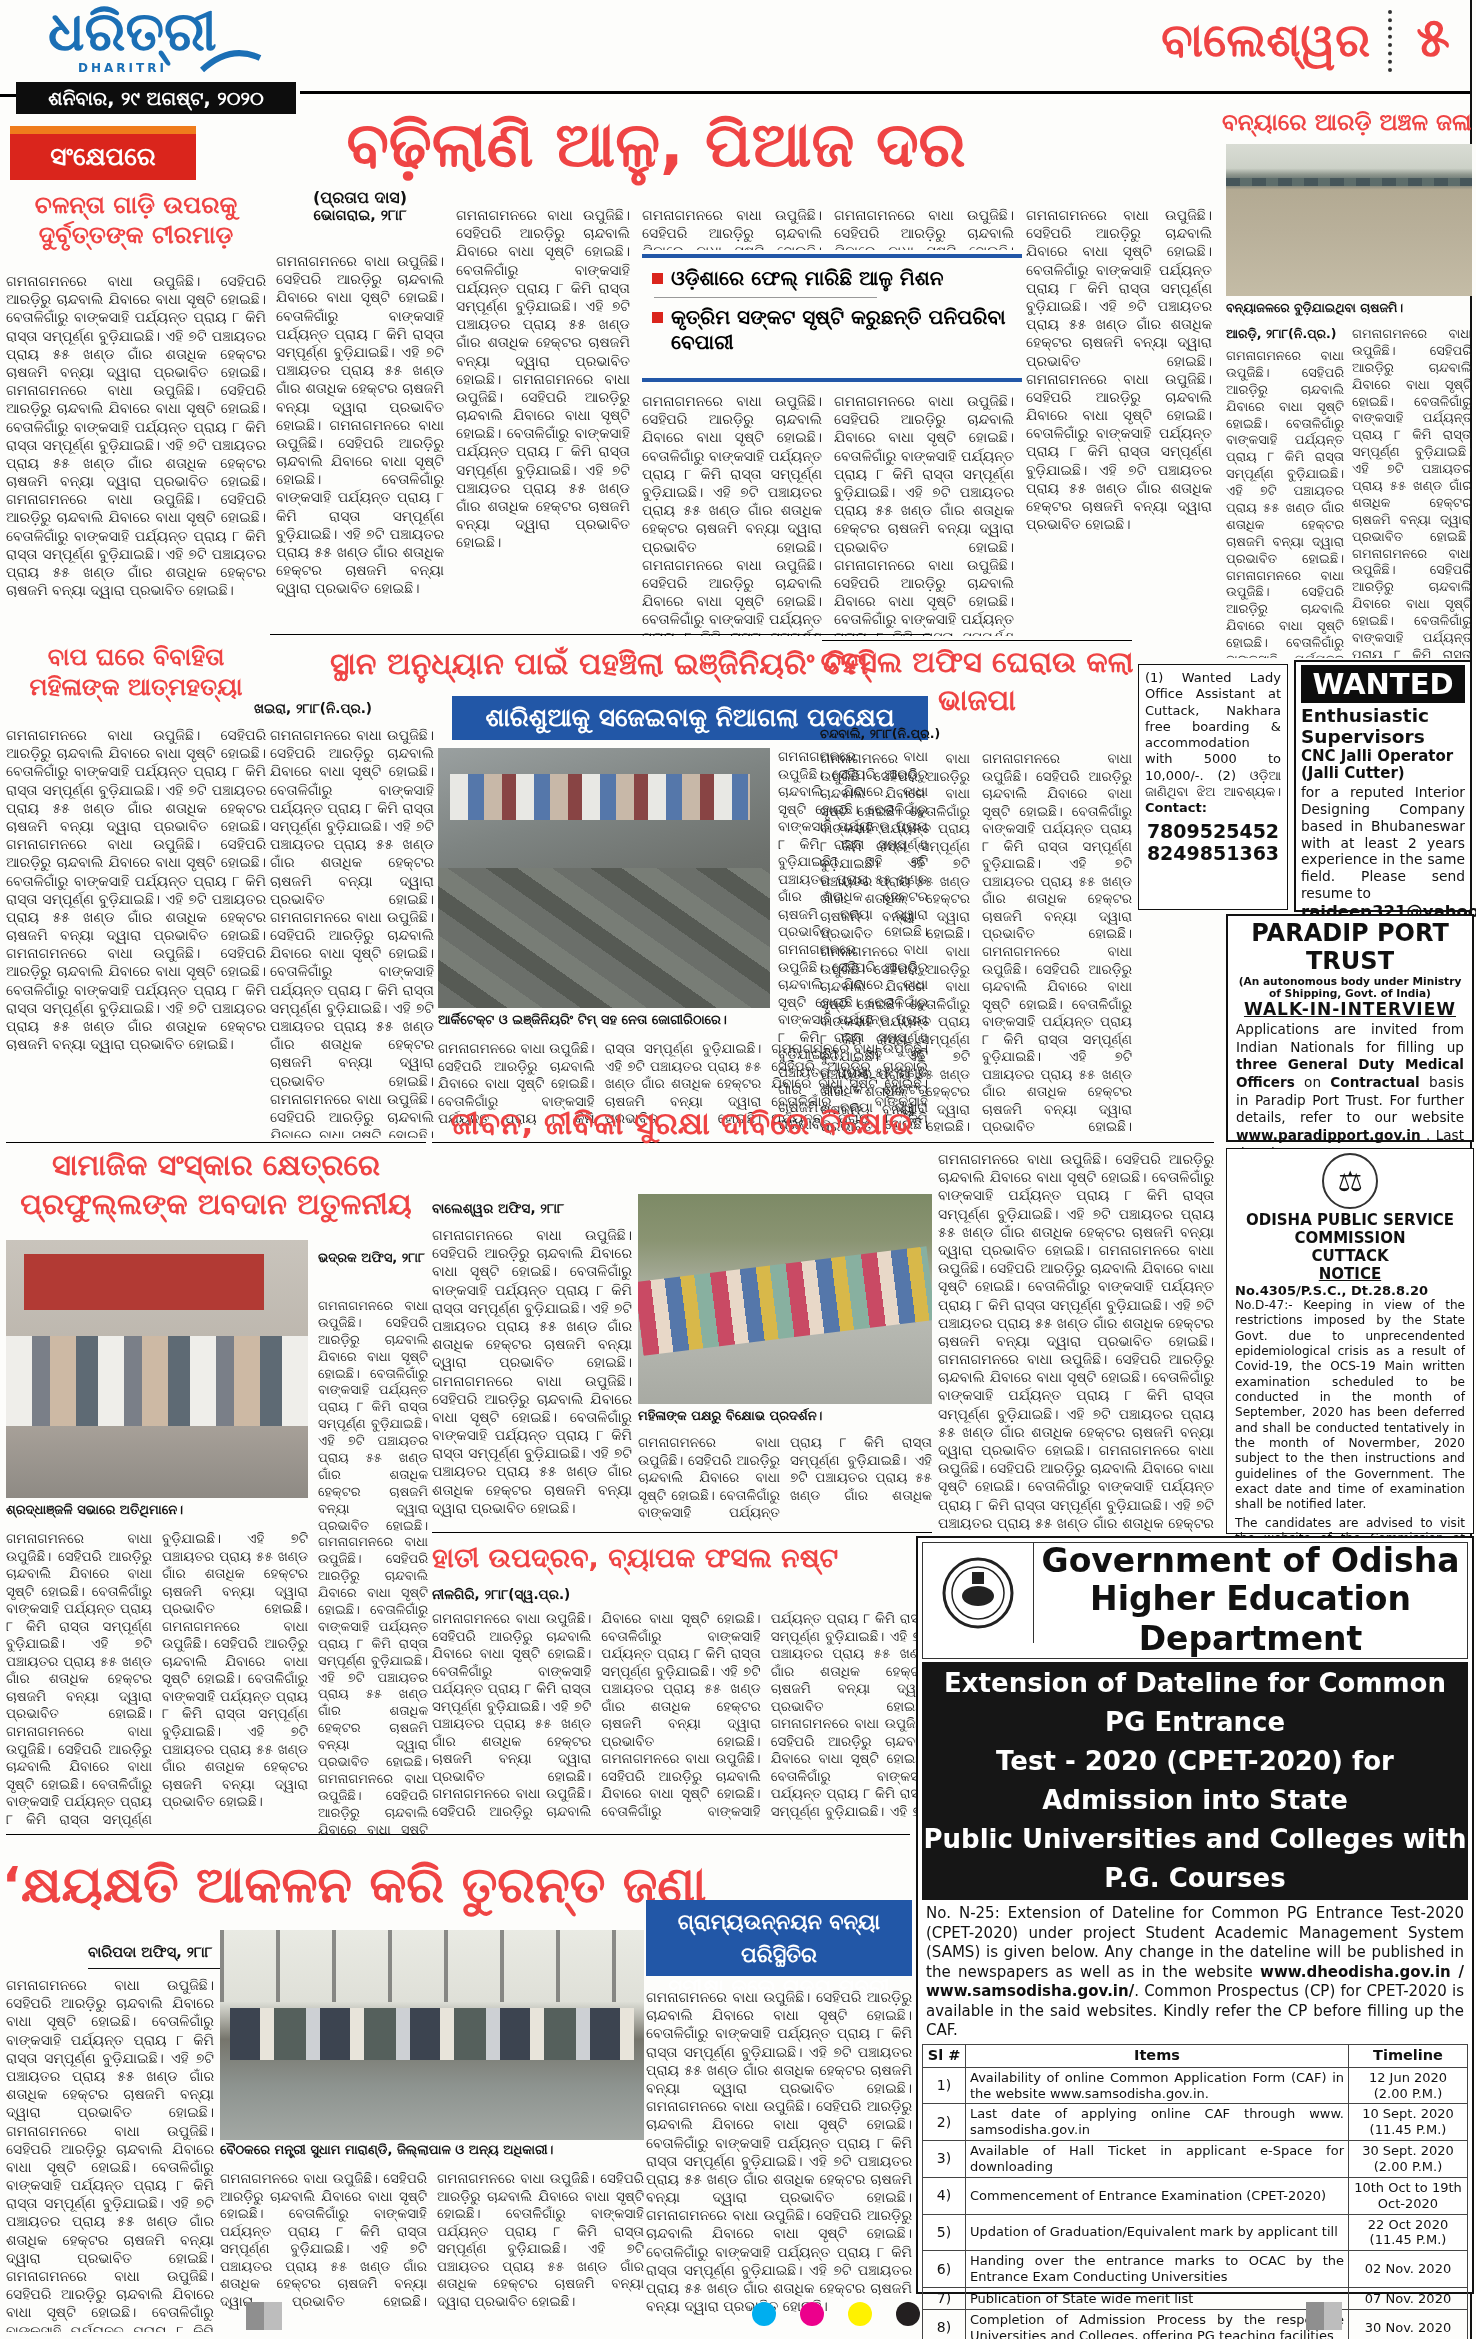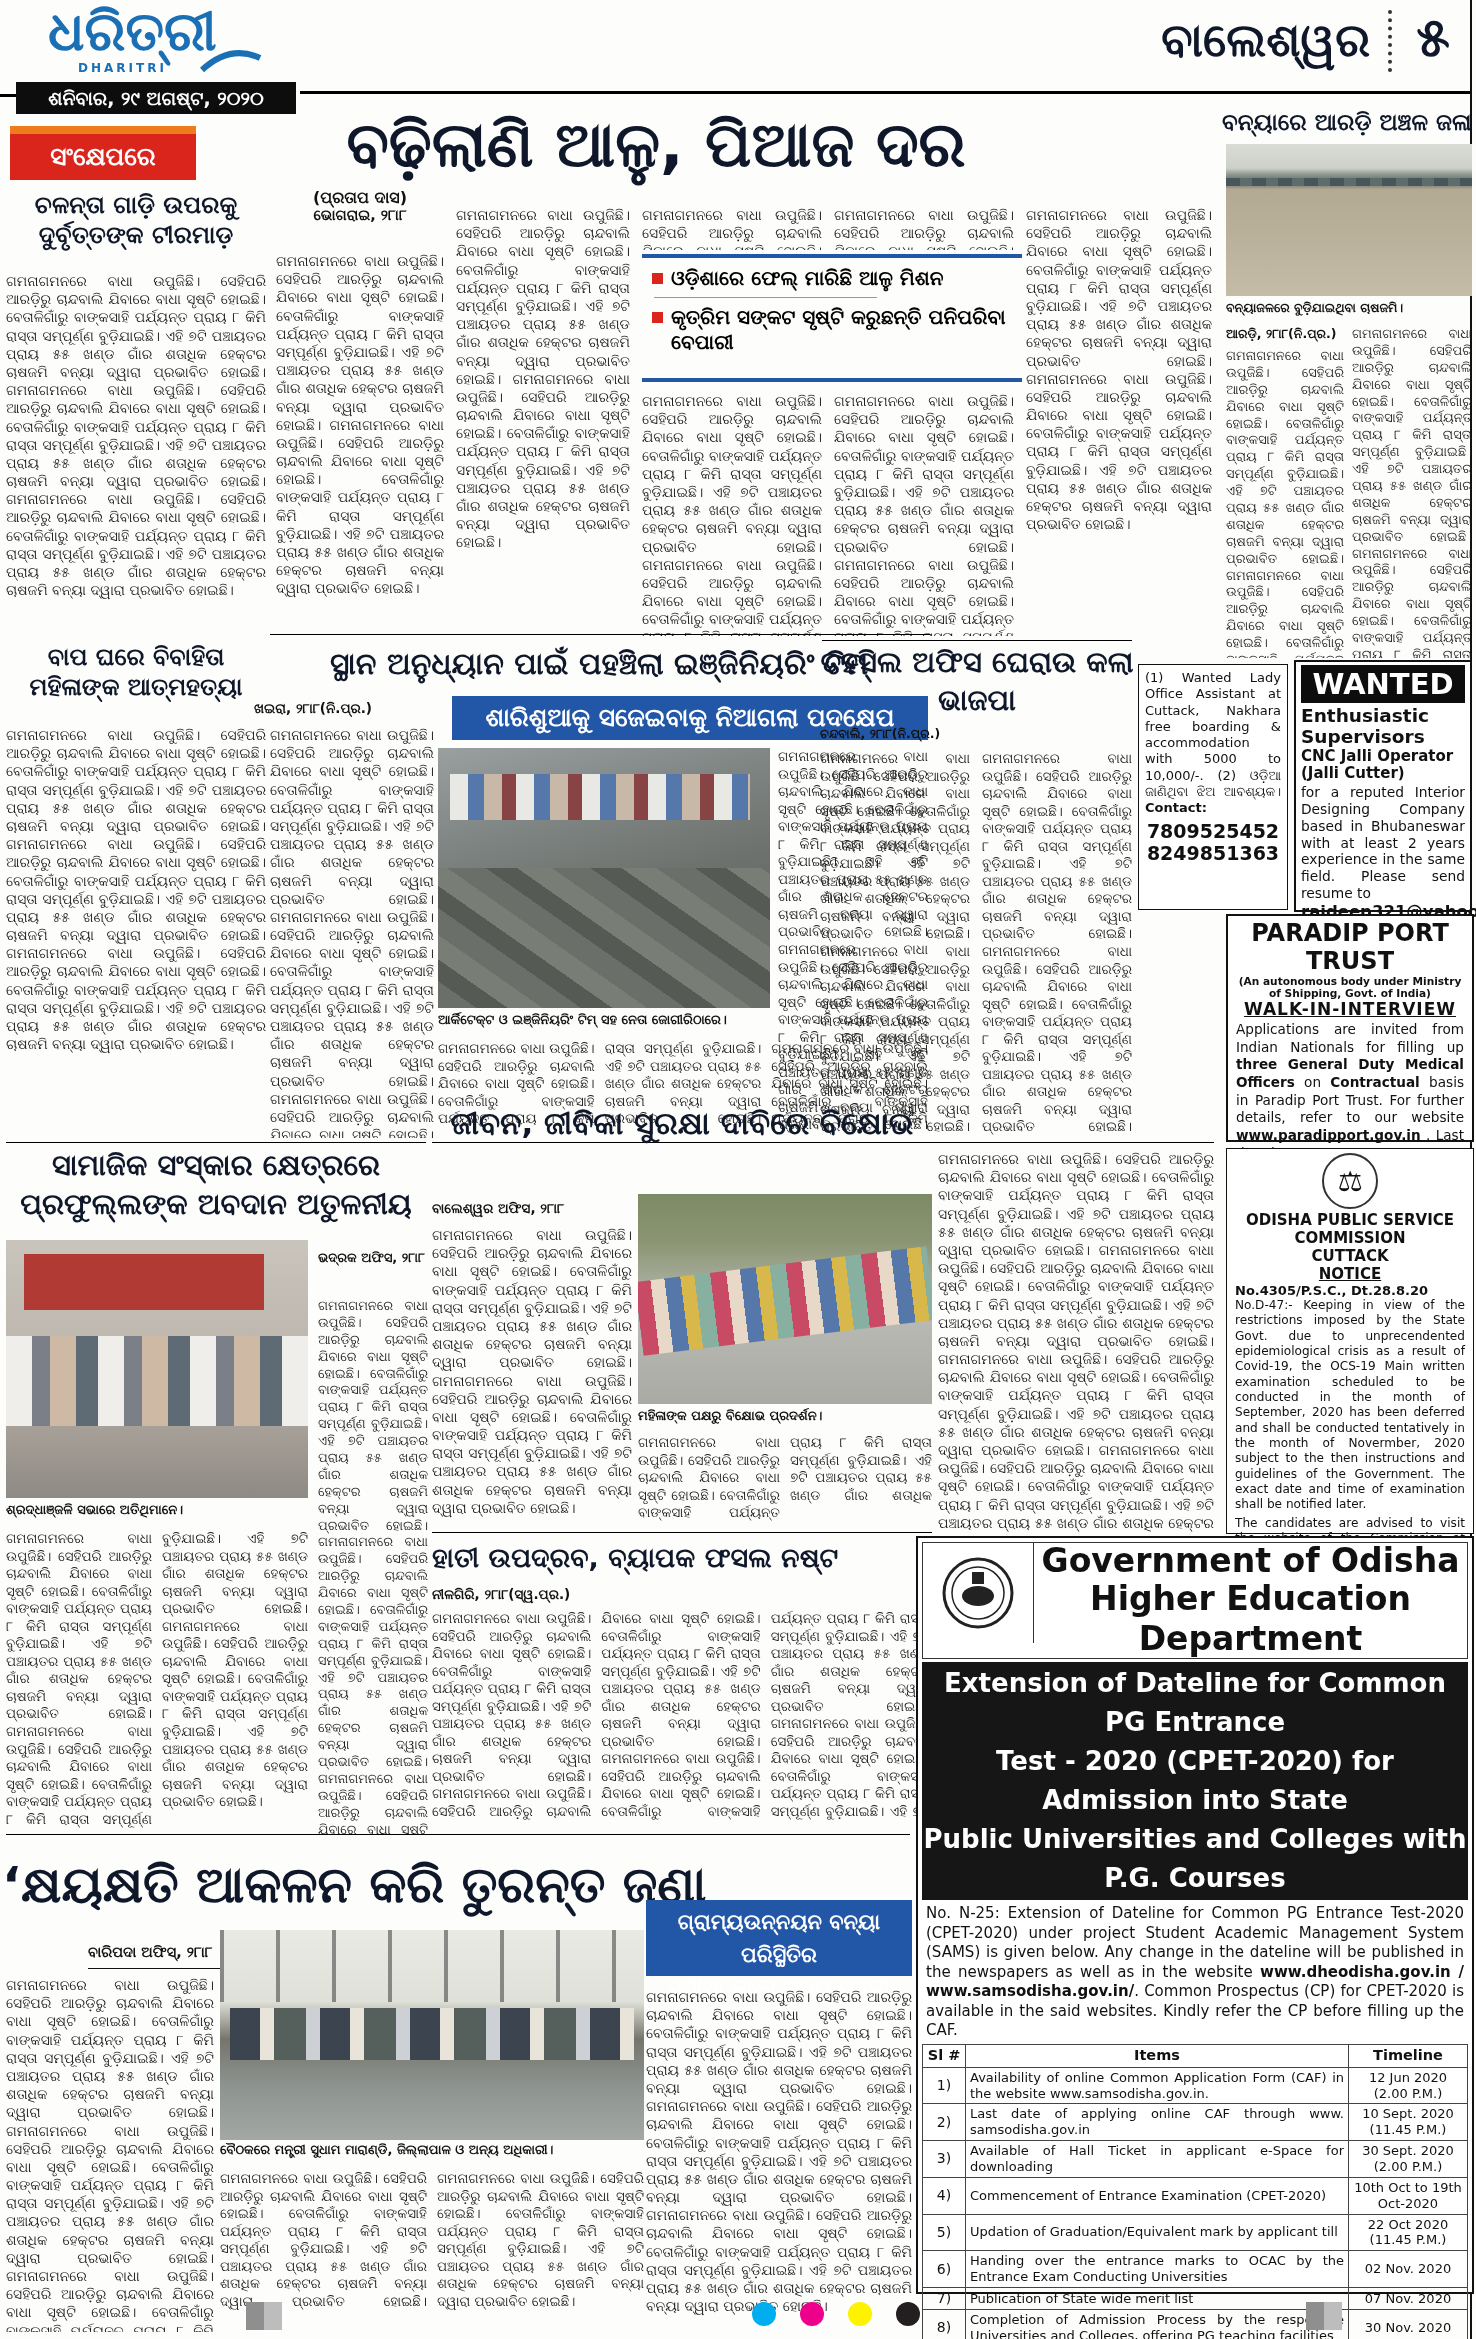--- a/index.html
+++ b/index.html
@@ -2,21 +2,21 @@
 <html><head>
 <meta charset="utf-8">
 <style>
   html,body{margin:0;padding:0;background:#e8e8e8}
   .page{position:relative;width:1476px;height:2339px;background:#fdfdfb;margin:0 auto;
         font-family:"DejaVu Sans","Liberation Sans",sans-serif;color:#111;overflow:hidden}
   .abs{position:absolute}
   .ctr{text-align:center}
   .rt{text-align:right}
   .b{font-weight:700}
-  .hl{font-weight:700;color:#0f172a;overflow:hidden}
+  .hl{font-weight:700;color:#ef4444;overflow:hidden}
   .greek{font-size:14px;line-height:1.3;text-align:justify;overflow:hidden;color:#1c1c1c;word-break:break-word}
   .cap{font-weight:700;font-size:13px;overflow:hidden;white-space:nowrap}
   .dl{font-weight:700;font-size:13.5px;overflow:hidden}
   .hline{background:#000;height:1px}
   .ph{position:absolute;overflow:hidden}
   .cols2{column-count:2;column-gap:10px}
   .cols3{column-count:3;column-gap:10px}
   
   .logo-odia{font-size:54px;font-weight:700;color:#1b6fb5;line-height:1.05}
   .logo-latin{font-size:12px;font-weight:700;color:#1b6fb5;letter-spacing:3px;margin-left:30px}

